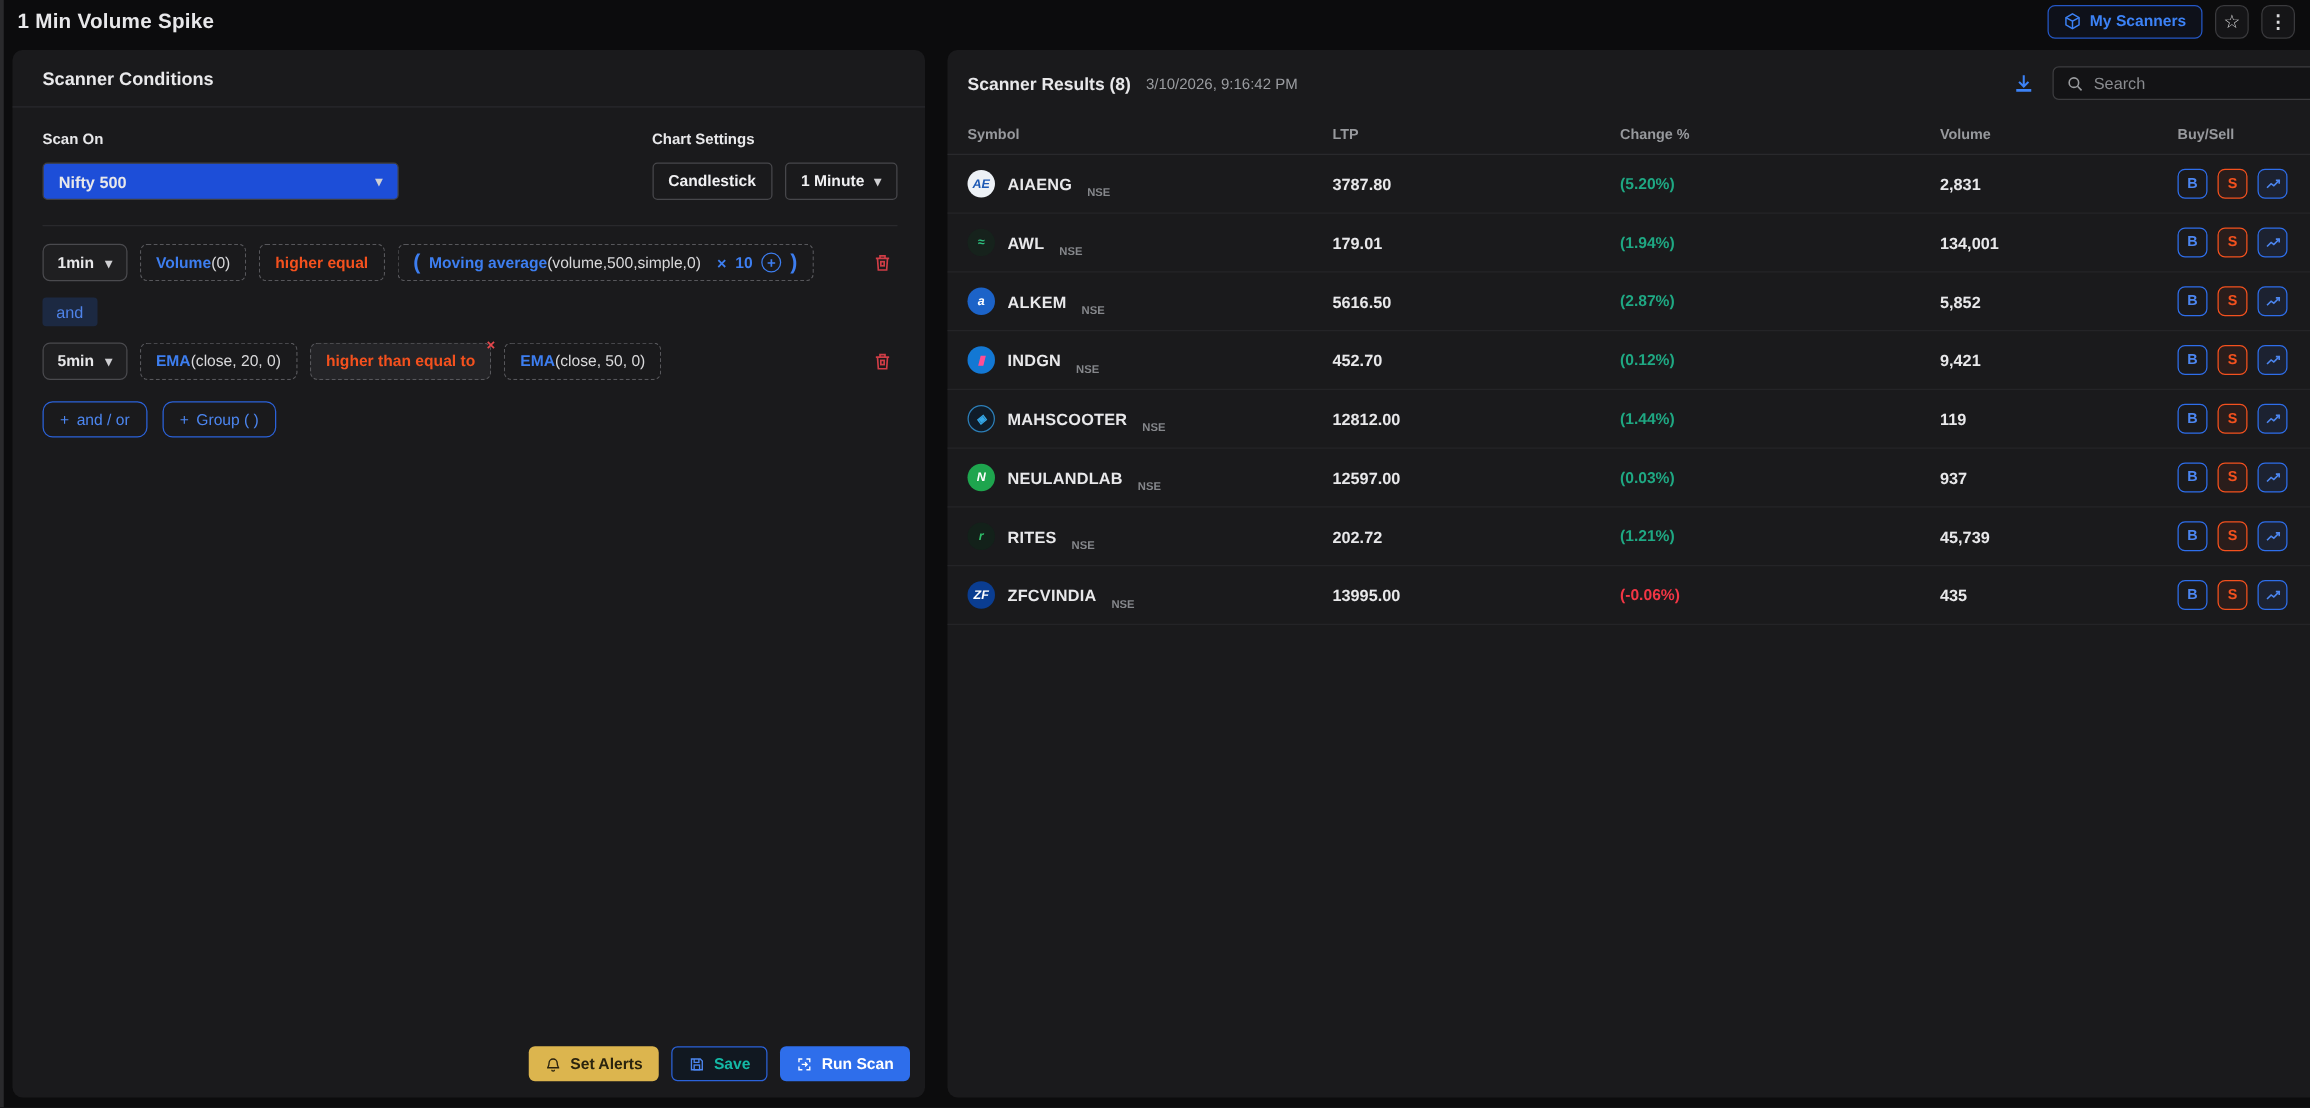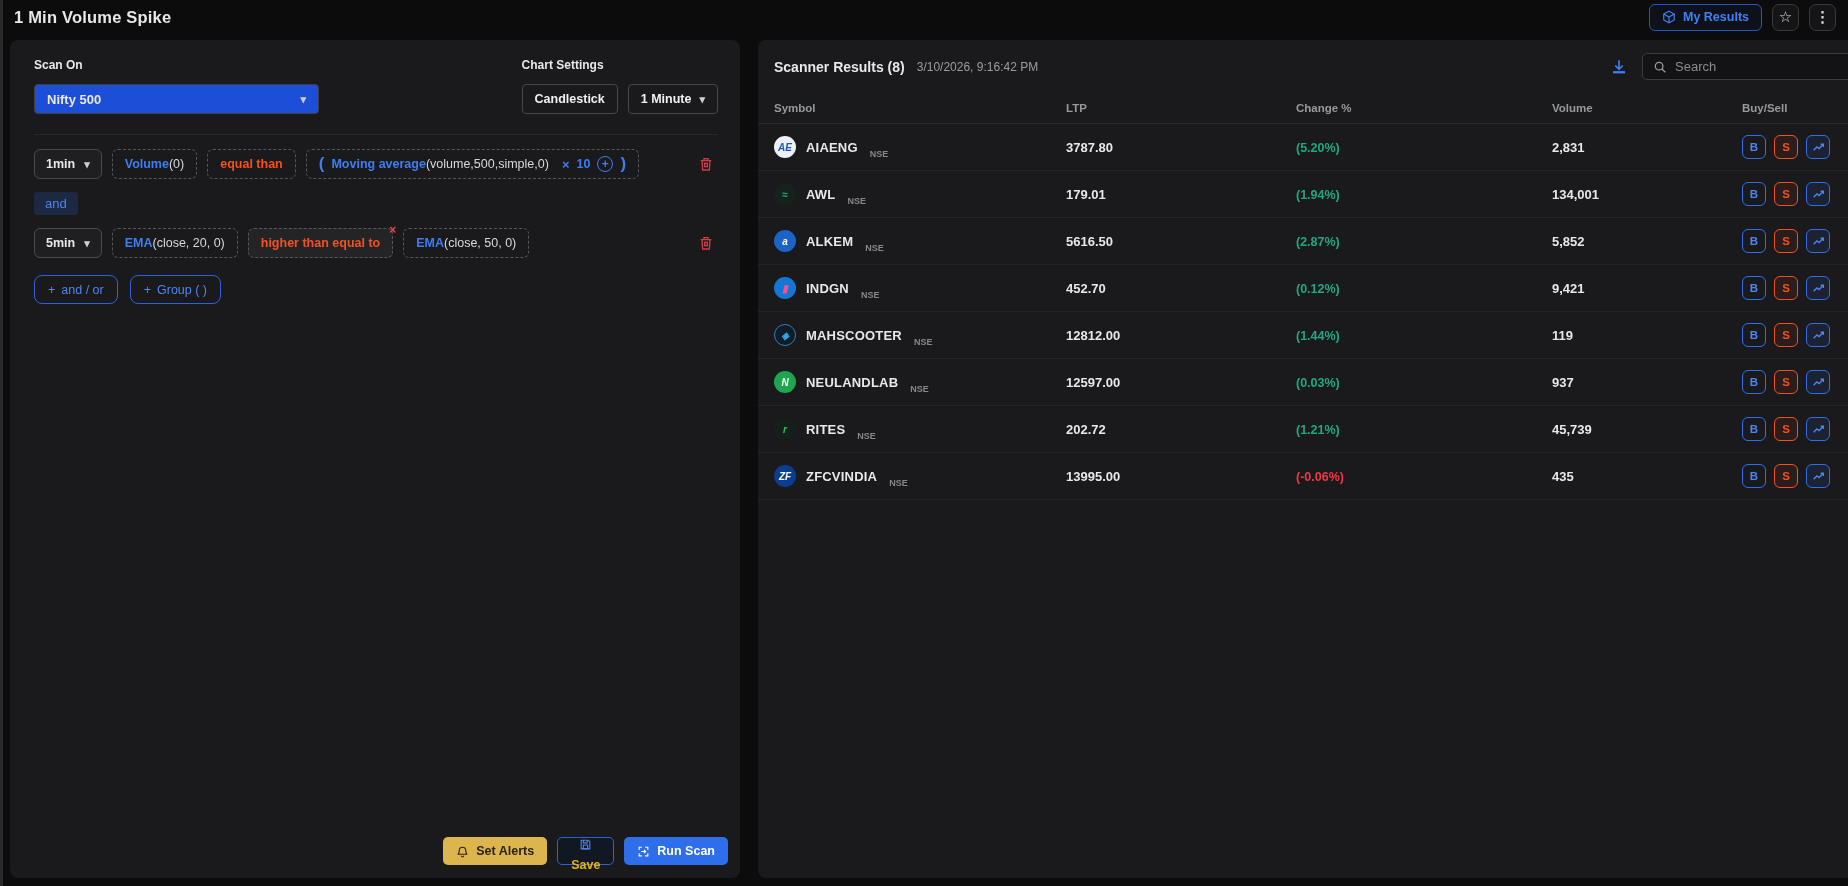--- a/index.html
+++ b/index.html
@@ -93,21 +93,21 @@
   }
   .add-row{ display:flex; gap:12px; margin-top:17px; }
   .add-btn{
     height:29px; display:flex; align-items:center; gap:6px; padding:0 13px;
     background:transparent; border:1px solid #2b62d9; border-radius:8px;
     color:#4c86f0; font-size:12.5px; cursor:pointer;
   }
   .lp-footer{ position:absolute; bottom:13px; right:12px; display:flex; gap:10px; }
   .foot-btn{ height:28px; display:flex; align-items:center; gap:7px; padding:0 13px; border-radius:5px; font-size:12.5px; font-weight:bold; cursor:pointer; border:none; }
   .btn-alerts{ background:#dcb54e; color:#2a230e; }
-  .btn-save{ background:#111821; border:1px solid #2b62d9; color:#eab308;flex-direction:column; }
+  .btn-save{ background:#111821; border:1px solid #2b62d9; color:#14b8a6; }
   .btn-run{ background:#2e6eeb; color:#fff; }
 
   
   .rp-header{ display:flex; align-items:center; padding:13px 16px 12px; }
   .rp-title{ font-size:14px; font-weight:bold; }
   .rp-time{ font-size:12px; color:#9b9da1; margin-left:12px; }
   .rp-tools{ margin-left:auto; display:flex; align-items:center; gap:14px; }
   .tool-icon{ background:none; border:none; color:#3c82f6; cursor:pointer; display:flex; }
   .tool-icon.white{ color:#d7d7d9; }
   .searchbox{
@@ -152,32 +152,33 @@
 <div class="topbar">
   <div class="title">1 Min Volume Spike</div>
   <div class="right">
     <button class="btn-myscanners">
       <span style="display:flex;">
         <svg width="14" height="14" viewBox="0 0 24 24" fill="none" stroke="#3c82f6" stroke-width="2">
             <path d="M12 2 L21 7 V17 L12 22 L3 17 V7 Z"></path>
             <path d="M3 7 L12 12 L21 7 M12 12 V22"></path>
           </svg>
       </span>
-      <span>My Results</span>
+      <span>My Scanners</span>
     </button>
     <button class="iconbtn">
         <span>☆</span>
       </button>
     <button class="iconbtn">
         <span style="font-weight:bold;">⋮</span>
       </button>
   </div>
 </div>
 
 <div class="panel panel-left">
+  <div class="lp-header">Scanner Conditions</div>
   <div class="lp-body">
     <div class="scanon-row">
       <div>
         <div class="field-label">Scan On</div>
         <div class="select">
           <span>Nifty 500</span>
           <span class="caret">▾</span>
         </div>
       </div>
       <div class="chart-settings">
@@ -201,21 +202,21 @@
     <div class="cond-row">
       <div class="chip-timeframe">
         <span>1min</span>
         <span class="caret">▾</span>
       </div>
       <div class="chip-dashed">
         <span class="fn-name">Volume</span>
           <span class="fn-args">(0)</span>
       </div>
       <div class="chip-dashed chip-operator">
-        <span>equal than</span>
+        <span>higher equal</span>
       </div>
       <div class="chip-dashed chip-group">
         <span class="paren">(</span>
         <span><span class="fn-name">Moving average</span><span class="fn-args">(volume,500,simple,0)</span></span>
         <span class="mult">×</span>
         <span class="mult-val">10</span>
         <span class="plus-circle">
             <span>+</span>
           </span>
         <span class="paren">)</span>

